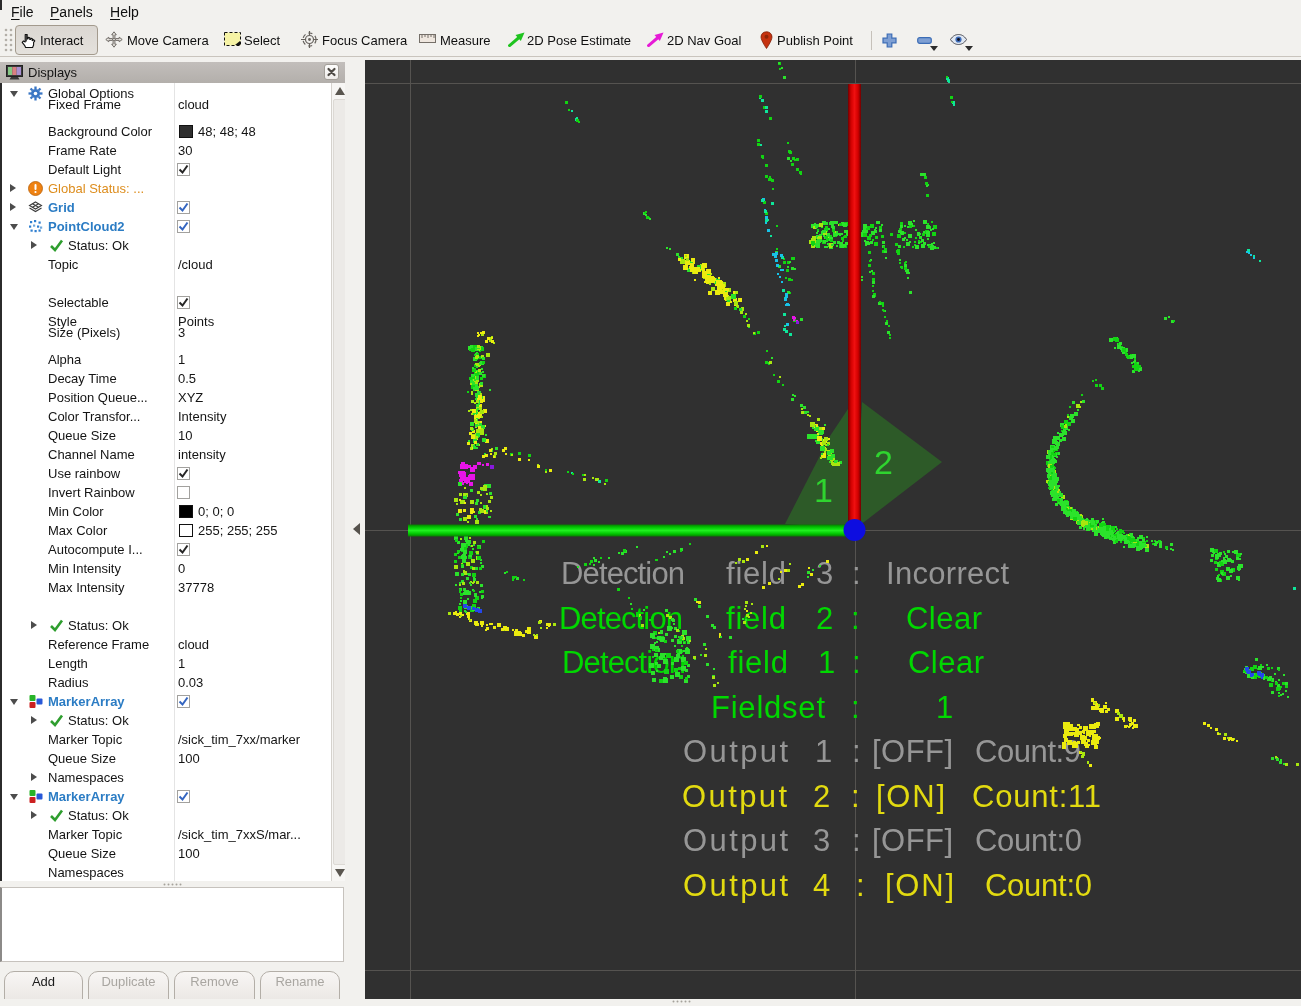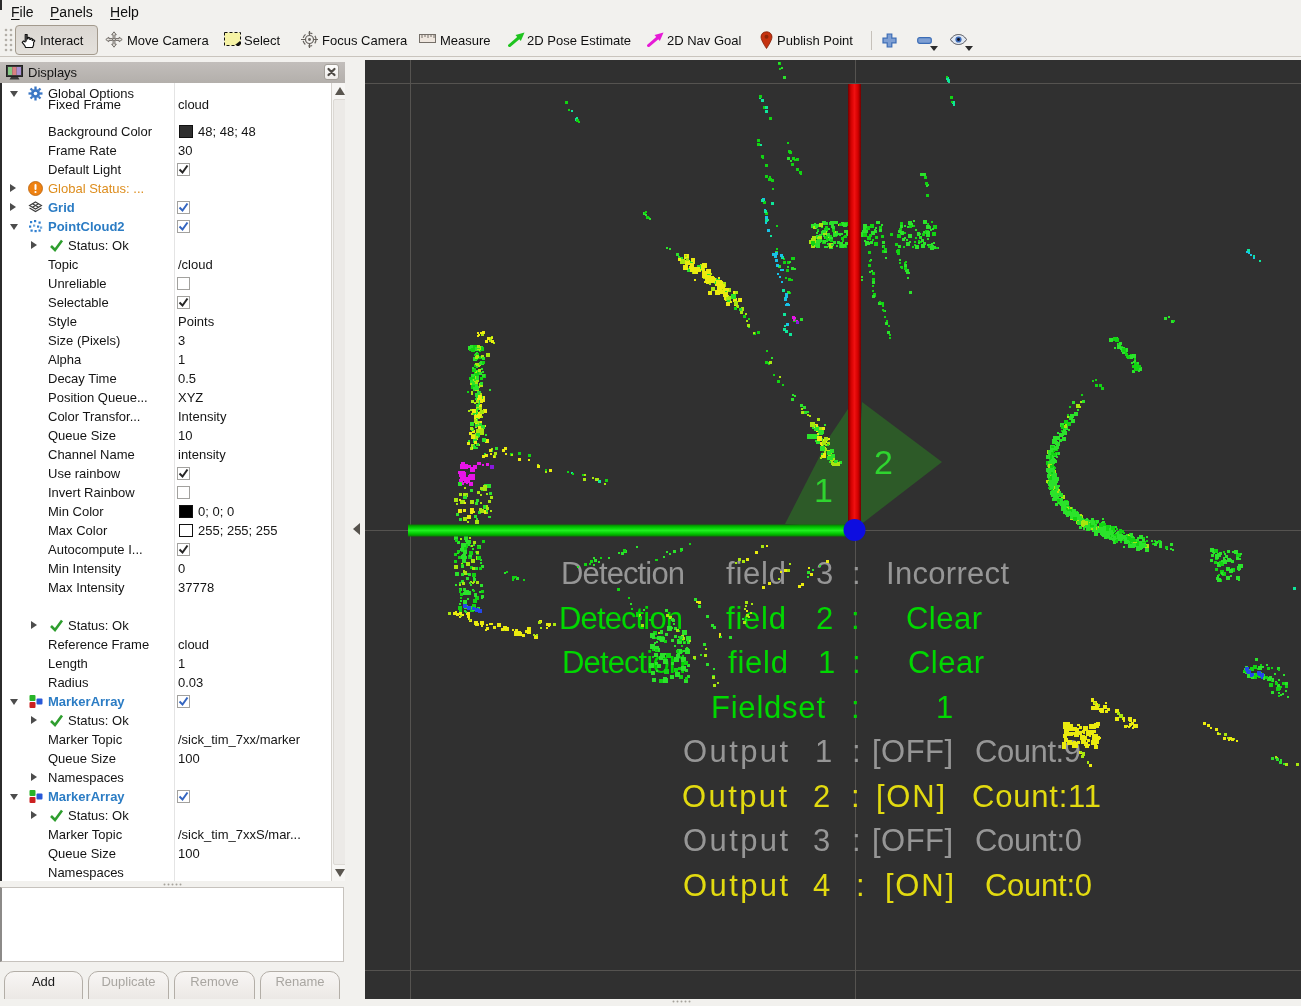--- a/index.html
+++ b/index.html
@@ -266,37 +266,33 @@
       <div class="tri r arr1"></div>
       <svg class="icon" style="left:47px" width="15" height="15" viewBox="0 0 15 15">
         <path d="M2 8 L6 12 L13 2.5" fill="none" stroke="#2f9e2f" stroke-width="2.6"></path>
       </svg>
       <div class="rlabel " style="left:66px">Status: Ok</div>
     </div>
 <div class="row" style="top:172px">
       <div class="rlabel " style="left:46px">Topic</div>
       <div class="rvalue">/cloud</div>
     </div>
-<div class="row" style="top:191px">
-      <div class="rlabel " style="left:46px">Unreliable</div>
-      <div class="cb"></div>
-    </div>
 <div class="row" style="top:210px">
       <div class="rlabel " style="left:46px">Selectable</div>
       <div class="cb">
         <svg width="13" height="13" viewBox="0 0 13 13" style="position:absolute;left:-1px;top:-1px">
           <path d="M2.5 6.5 L5.5 9.5 L10.5 2.5" fill="none" stroke="#262626" stroke-width="2"></path>
         </svg>
       </div>
     </div>
 <div class="row" style="top:229px">
       <div class="rlabel " style="left:46px">Style</div>
       <div class="rvalue">Points</div>
     </div>
-<div class="row" style="top:248px">
+<div class="row" style="top:240px">
       <div class="rlabel " style="left:46px">Size (Pixels)</div>
       <div class="rvalue">3</div>
     </div>
 <div class="row" style="top:267px">
       <div class="rlabel " style="left:46px">Alpha</div>
       <div class="rvalue">1</div>
     </div>
 <div class="row" style="top:286px">
       <div class="rlabel " style="left:46px">Decay Time</div>
       <div class="rvalue">0.5</div>

